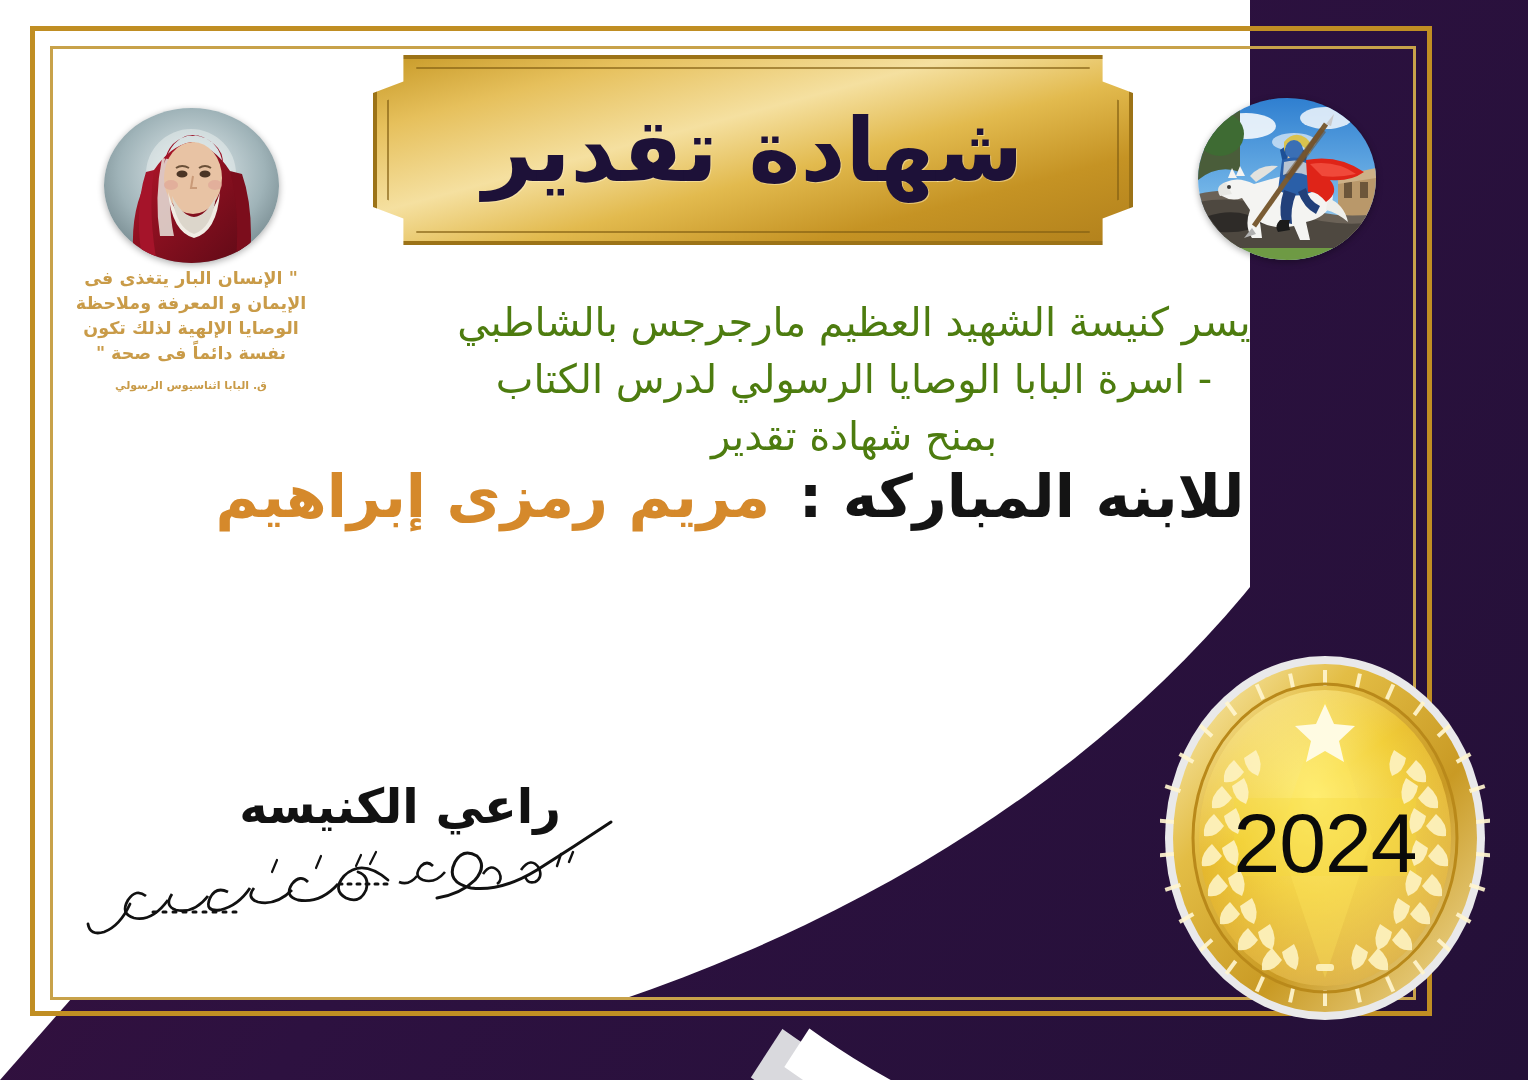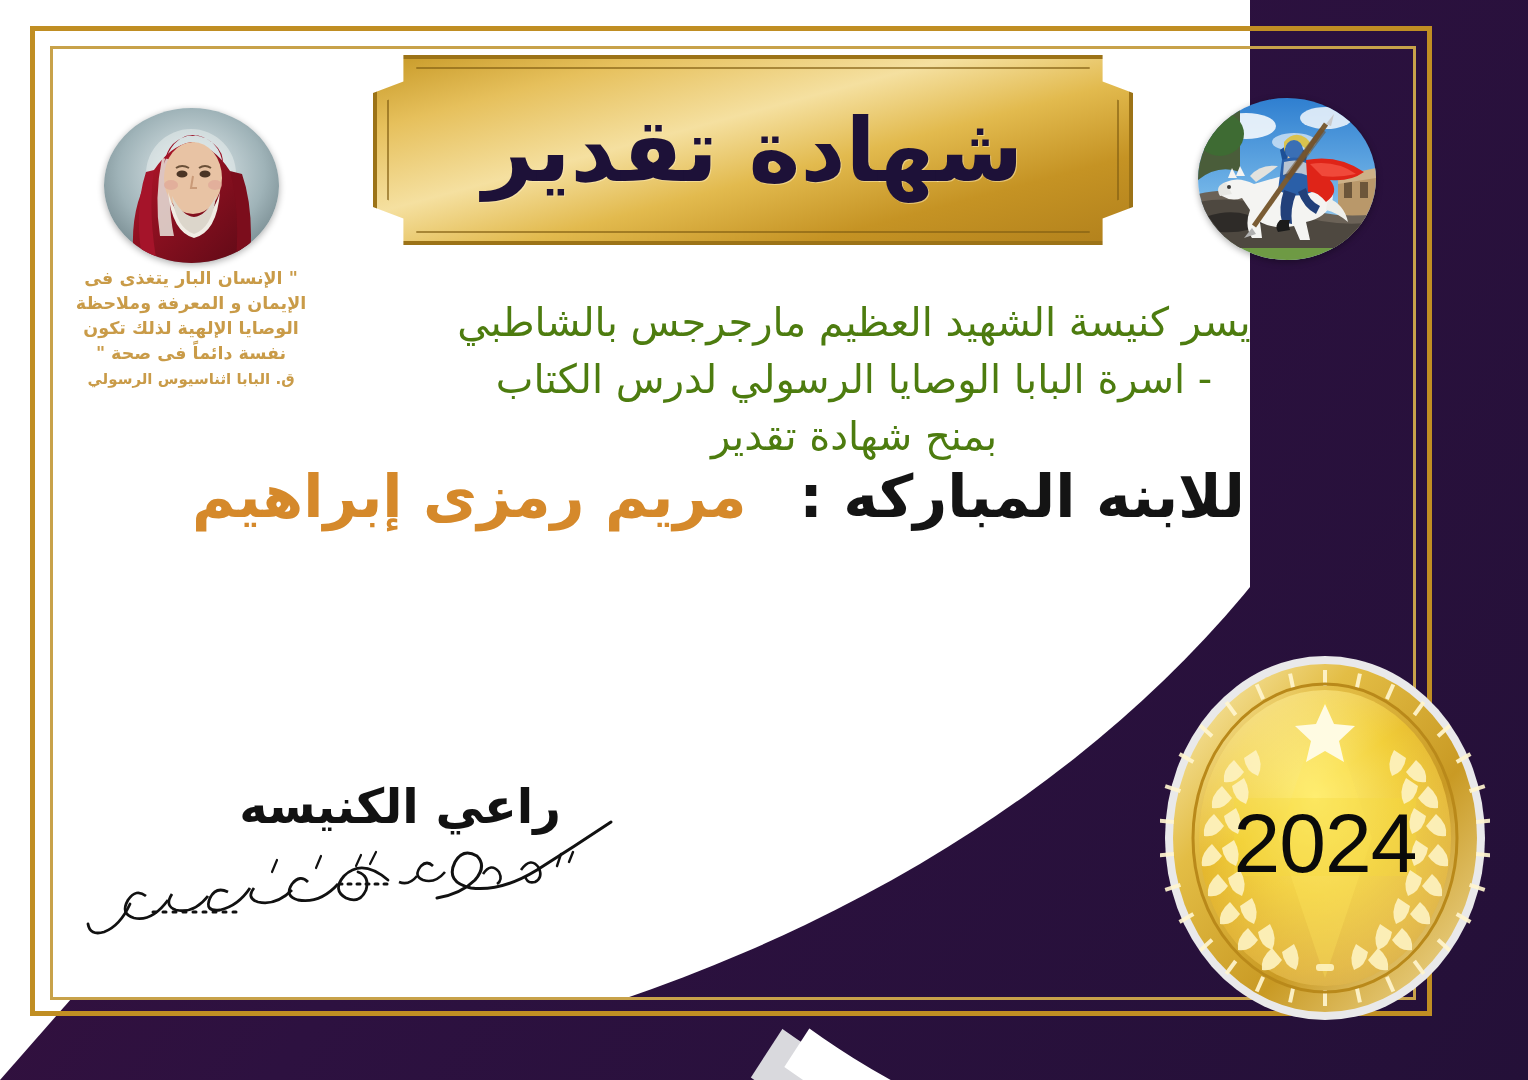--- a/index.html
+++ b/index.html
@@ -142,36 +142,36 @@
   .med-left{left:104px;top:108px;width:175px;height:155px;}
   .med-right{left:1198px;top:98px;width:178px;height:162px;}
   .med-svg{display:block;width:100%;height:100%;}
 
   
   .quote-block{
     position:absolute;left:62px;top:266px;width:258px;
     z-index:14;text-align:center;direction:rtl;
     color:#c99b48;font-size:17.5px;font-weight:700;line-height:1.42;
   }
-  .quote-author{display:block;margin-top:4px;font-size:15px;}
+  .quote-author{display:block;margin-top:13px;font-size:11px;}
 
   
   .body-text{
     position:absolute;left:300px;top:294px;width:1108px;
     z-index:14;direction:rtl;text-align:center;
     color:#4d7c0f;font-size:40px;font-weight:400;line-height:1.42;
   }
   .body-line{display:block;white-space:nowrap;}
 
   .recipient{
     position:absolute;left:215px;top:462px;width:1030px;
     z-index:14;direction:rtl;text-align:center;
     font-size:59px;font-weight:700;color:#141414;white-space:nowrap;
   }
-  .recipient .rname{color:#d5892b;margin-right:32px;}
+  .recipient .rname{color:#d5892b;margin-right:8px;}
 
   .achieve{
     position:absolute;left:200px;top:602px;width:960px;
     z-index:14;direction:rtl;text-align:center;
     color:#121212;font-size:35px;line-height:1.5;
   }
   .achieve-line{display:block;white-space:nowrap;}
   .grade-hl{color:#d5892b;font-weight:700;}
 
   

